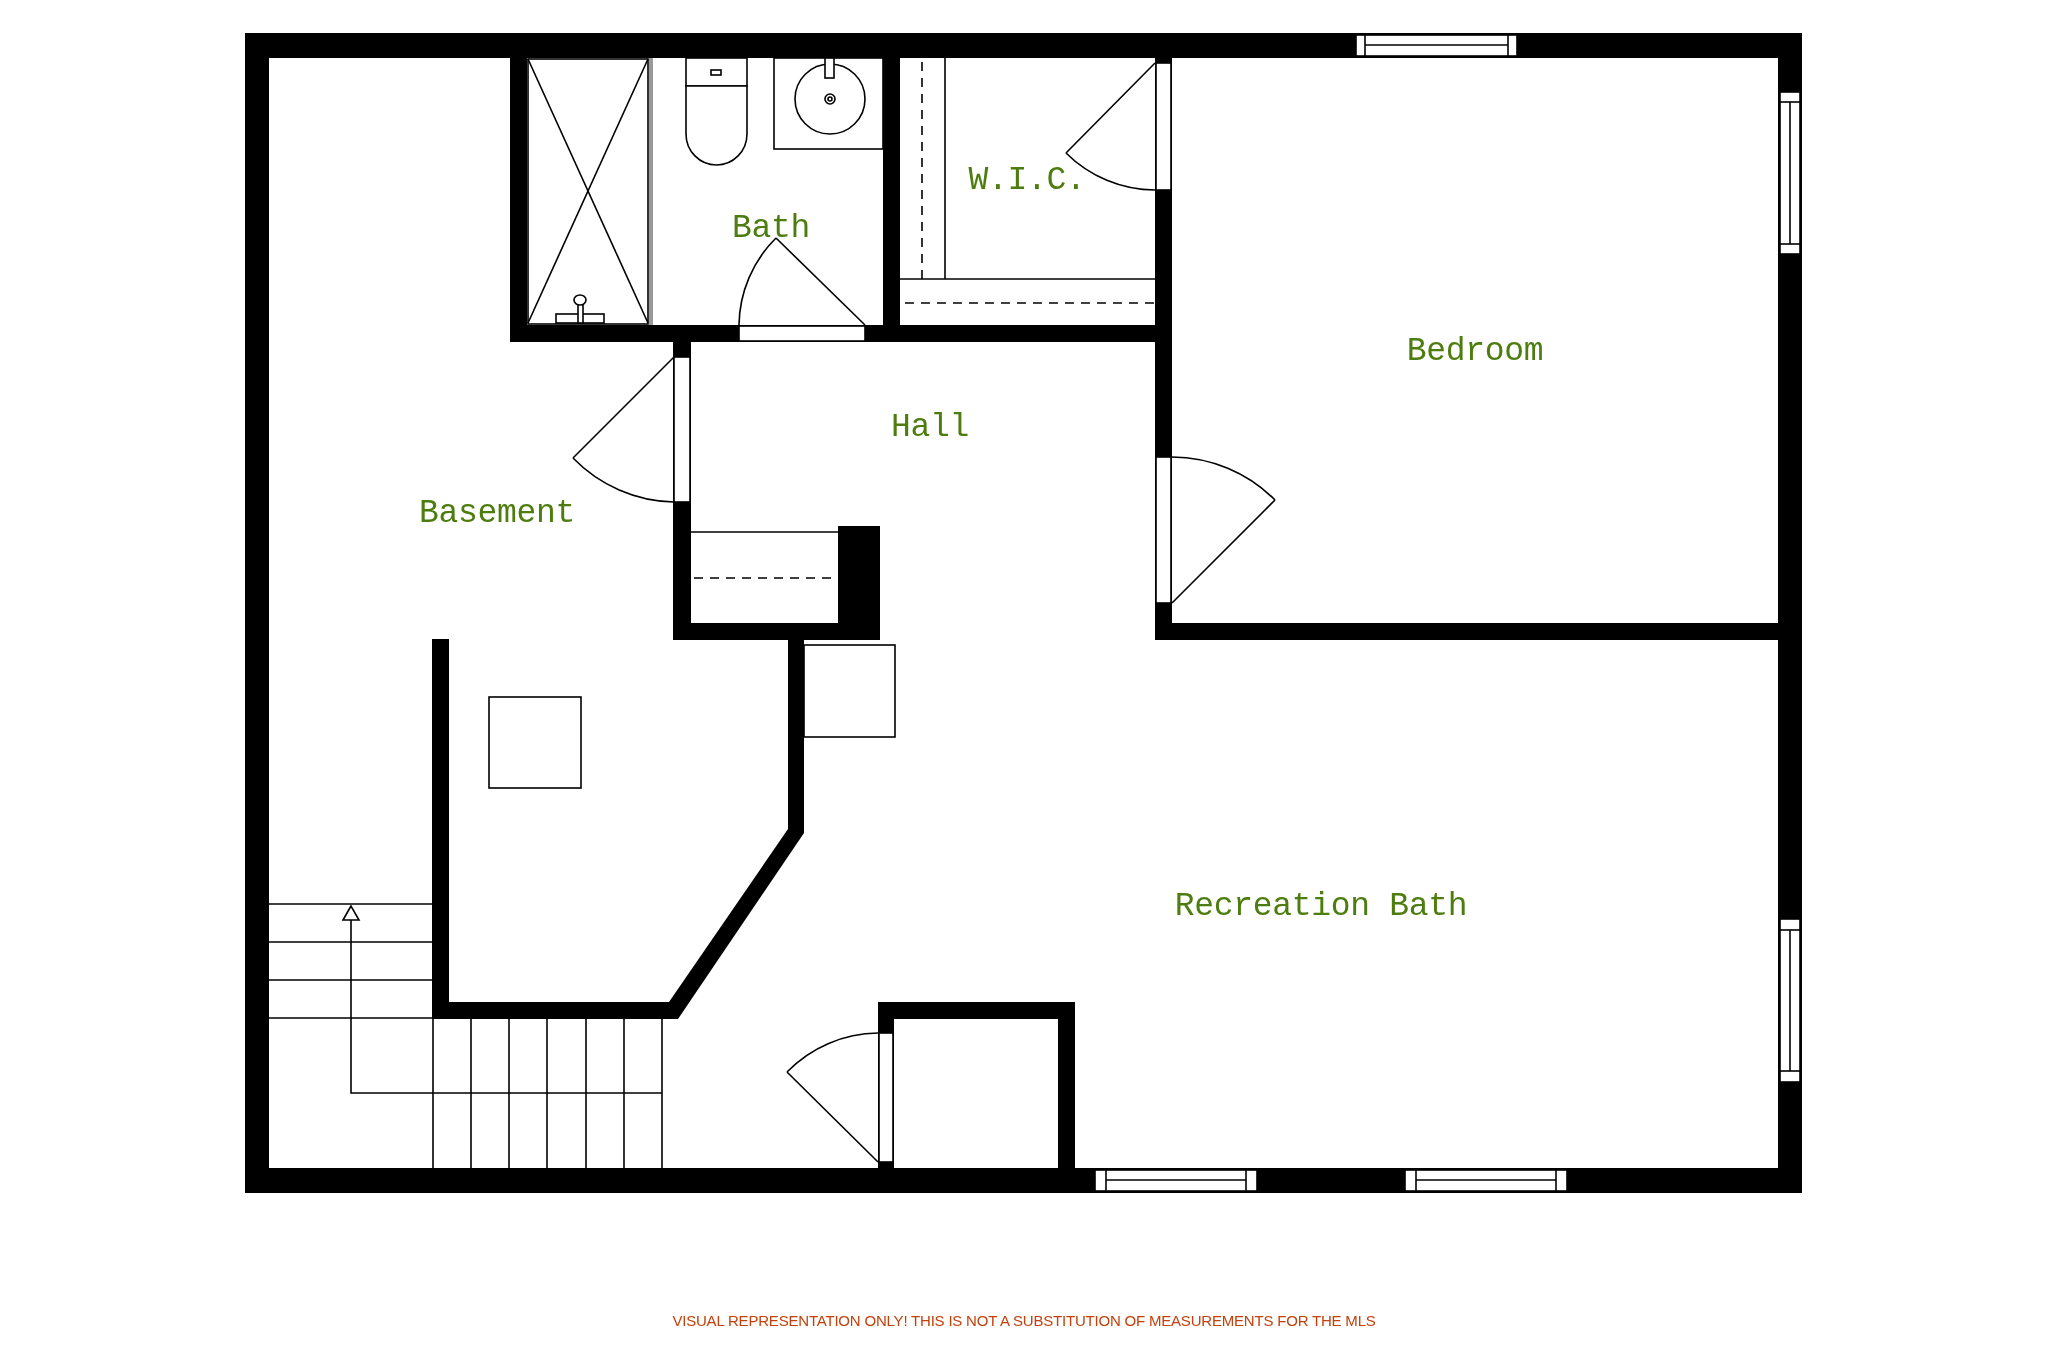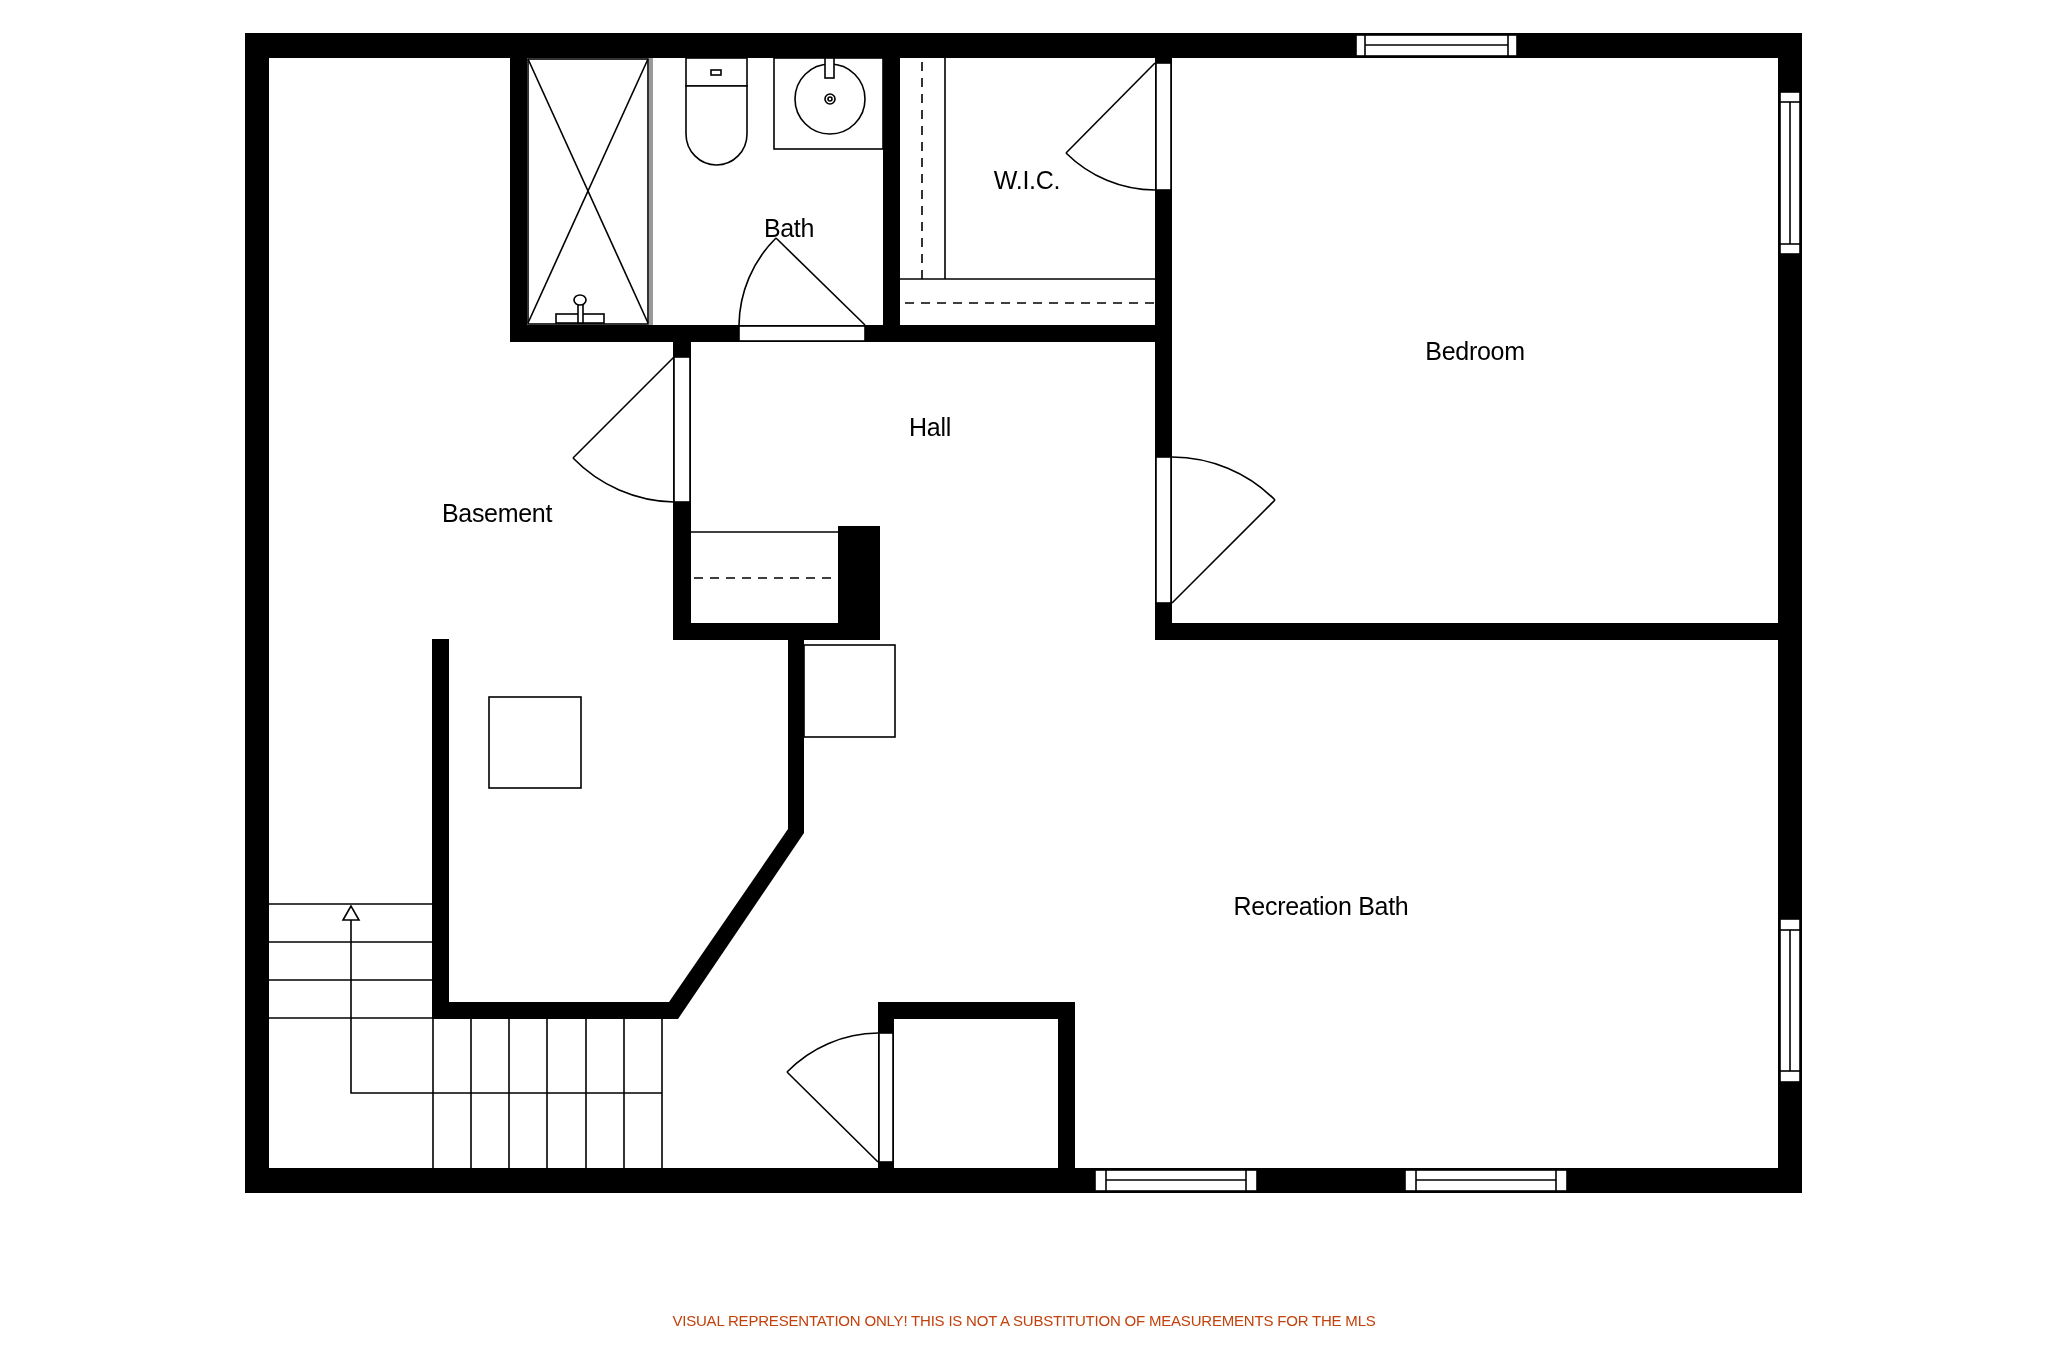--- a/index.html
+++ b/index.html
@@ -2,21 +2,21 @@
 <html><head>
 <meta charset="utf-8">
 <style>
   html, body { margin: 0; padding: 0; background: #ffffff; }
   body { width: 2048px; height: 1366px; position: relative; overflow: hidden; font-family: "DejaVu Sans", sans-serif; }
   svg.plan { position: absolute; left: 0; top: 0; }
   .wall { fill: #000000; }
   .fx { fill: #ffffff; stroke: #000000; stroke-width: 1.6; }
   .ln { fill: none; stroke: #000000; stroke-width: 1.6; }
   .dash { fill: none; stroke: #000000; stroke-width: 1.6; stroke-dasharray: 9 7; }
-  .room-label { position: absolute; transform: translate(-50%, -50%); white-space: nowrap; color: #000000; font-family: Liberation Sans, sans-serif; font-size: 25px; letter-spacing: -0.3px; }
+  .room-label { position: absolute; transform: translate(-50%, -50%); white-space: nowrap; color: #4d7c0f; font-family: Liberation Mono, monospace; font-size: 33px; letter-spacing: -0.3px; }
   .footer { position: absolute; left: 50%; top: 1320px; transform: translate(-50%, -50%); font-family: "Liberation Sans", sans-serif; font-size: 15px; color: #c2410c; white-space: nowrap; letter-spacing: -0.2px; }
 </style>
 </head>
 <body>
 
 <svg class="plan" width="2048" height="1366" viewBox="0 0 2048 1366" xmlns="http://www.w3.org/2000/svg">
 
   <g>
     <rect class="wall" x="245" y="33" width="1557" height="25"></rect>
     <rect class="wall" x="245" y="33" width="24" height="1160"></rect>
@@ -155,20 +155,20 @@
     <line class="ln" x1="509" y1="1019" x2="509" y2="1168"></line>
     <line class="ln" x1="547" y1="1019" x2="547" y2="1168"></line>
     <line class="ln" x1="586" y1="1019" x2="586" y2="1168"></line>
     <line class="ln" x1="624" y1="1019" x2="624" y2="1168"></line>
     <line class="ln" x1="662" y1="1019" x2="662" y2="1168"></line>
     <polyline class="ln" points="662,1093 351,1093 351,906"></polyline>
     <polygon class="fx" points="351,906 343,920 359,920"></polygon>
   </g>
 </svg>
 
-<div class="room-label" style="left:789px; top:228px;">Bath</div>
+<div class="room-label" style="left:771px; top:228px;">Bath</div>
 <div class="room-label" style="left:1027px; top:180px;">W.I.C.</div>
 <div class="room-label" style="left:1475px; top:351px;">Bedroom</div>
 <div class="room-label" style="left:930px; top:427px;">Hall</div>
 <div class="room-label" style="left:497px; top:513px;">Basement</div>
 <div class="room-label" style="left:1321px; top:906px;">Recreation Bath</div>
 
 <div class="footer">VISUAL REPRESENTATION ONLY! THIS IS NOT A SUBSTITUTION OF MEASUREMENTS FOR THE MLS</div>
 
 </body></html>

